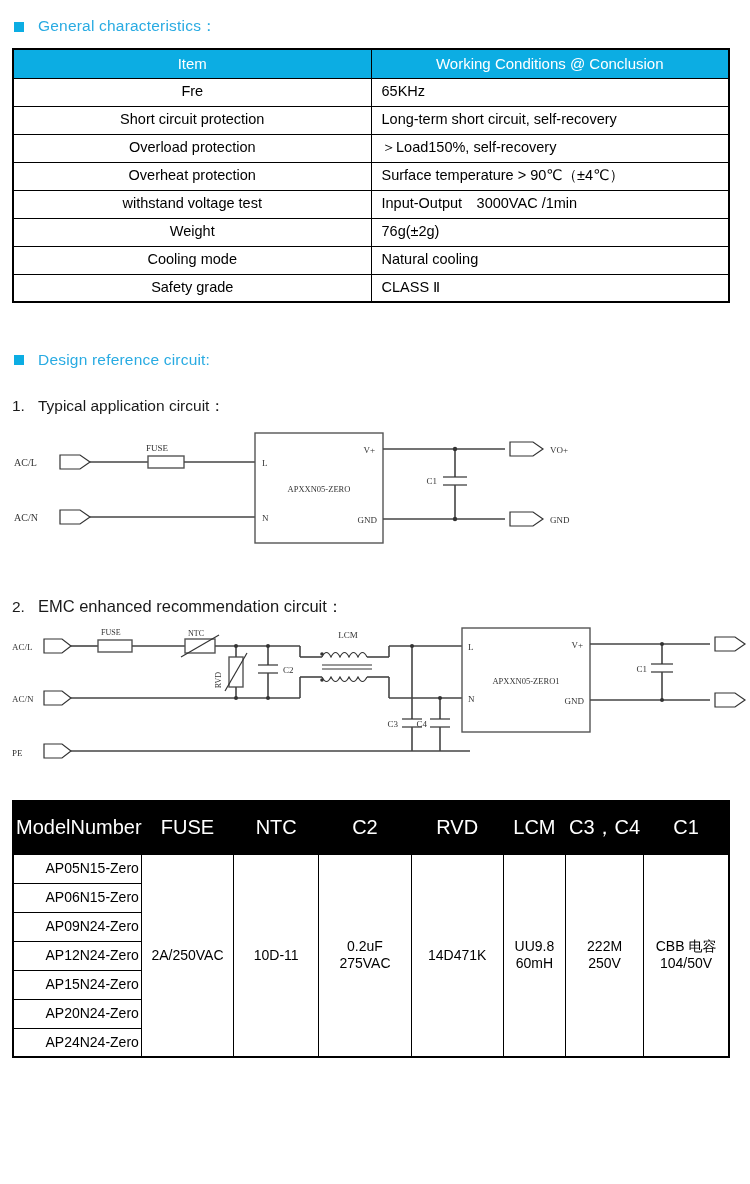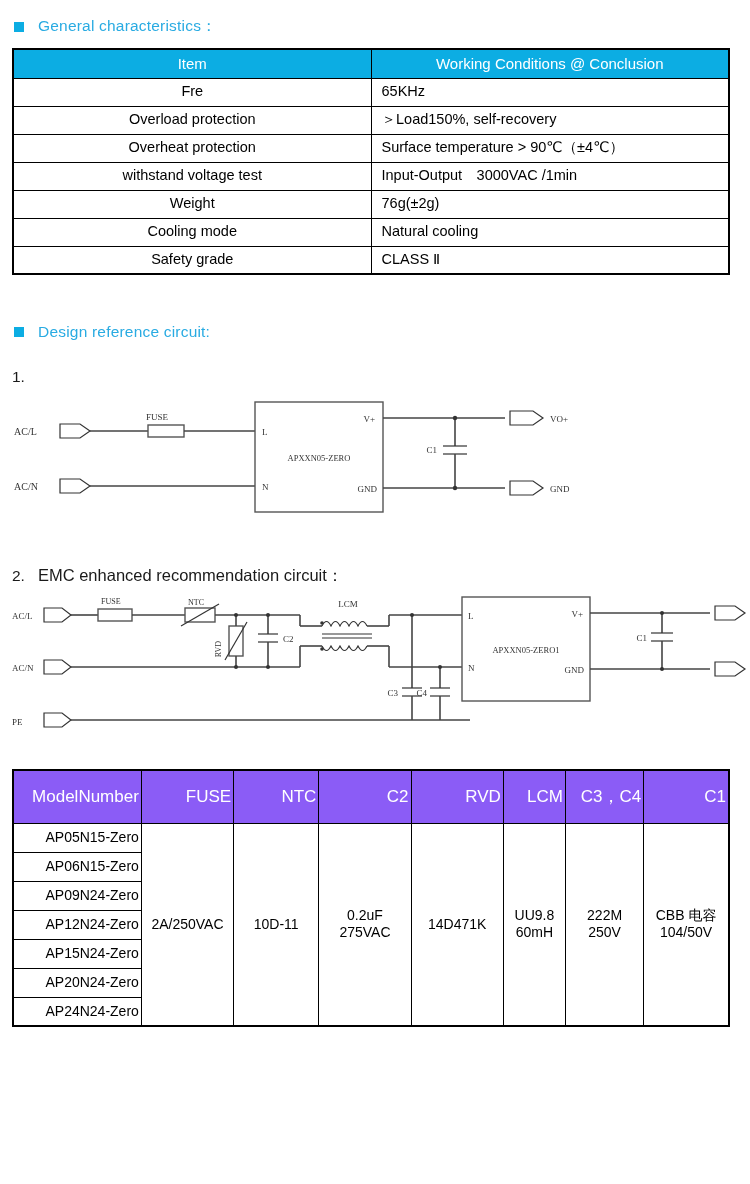--- a/index.html
+++ b/index.html
@@ -92,26 +92,25 @@
   }
   .comp-table th, .comp-table td {
     border: 1px solid #000;
     font-size: 14px;
     text-align: center;
     font-weight: normal;
     padding: 0 2px;
     line-height: 1.25;
   }
   .comp-table thead th {
-    background: #8b5cf6;
+    background: #000000;
     color: #ffffff;
     height: 53px;
-    font-size: 17px;
+    font-size: 20px;
     vertical-align: middle;
-    text-align: right;
   }
   .comp-table tbody td {
     height: 29px;
     vertical-align: middle;
   }
   .comp-table td.model-cell { text-align: right; padding-left: 7px; font-size: 14px; }
   .comp-table td.merged { vertical-align: middle; }
   .comp-table td.merged span { display: block; }
 
   
@@ -139,20 +138,24 @@
       <th>Item</th>
       <th>Working Conditions @ Conclusion</th>
     </tr>
   </thead>
   <tbody id="spec-body">
       <tr>
         <td class="item-cell">Fre</td>
         <td class="value-cell">65KHz</td>
       </tr>
       <tr>
+        <td class="item-cell">Short circuit protection</td>
+        <td class="value-cell">Long-term short circuit, self-recovery</td>
+      </tr>
+      <tr>
         <td class="item-cell">Overload protection</td>
         <td class="value-cell">＞Load150%, self-recovery</td>
       </tr>
       <tr>
         <td class="item-cell">Overheat protection</td>
         <td class="value-cell">Surface temperature &gt; 90℃（±4℃）</td>
       </tr>
       <tr>
         <td class="item-cell">withstand voltage test</td>
         <td class="value-cell">Input-Output　3000VAC /1min</td>
@@ -172,20 +175,21 @@
     </tbody>
 </table>
 
 <div class="section-head" style="margin-top:48px;">
   <span class="bullet"></span>
   <span class="section-title">Design reference circuit:</span>
 </div>
 
 <div class="numbered-head" style="margin-top:27px;">
   <span class="num">1.</span>
+  <span>Typical application circuit：</span>
 </div>
 
 <svg class="circuit" width="750" height="125" viewBox="0 0 750 125" style="margin-top:8px;">
 
   <text class="cir-text" x="14" y="41" font-size="10">AC/L</text>
   <path class="thin" d="M60 30 L80 30 L90 37 L80 44 L60 44 Z"></path>
   <line class="wire" x1="90" y1="37" x2="150" y2="37"></line>
 
   <text class="cir-text" x="146" y="26" font-size="9">FUSE</text>
   <rect class="boxline" x="148" y="31" width="36" height="12"></rect>

